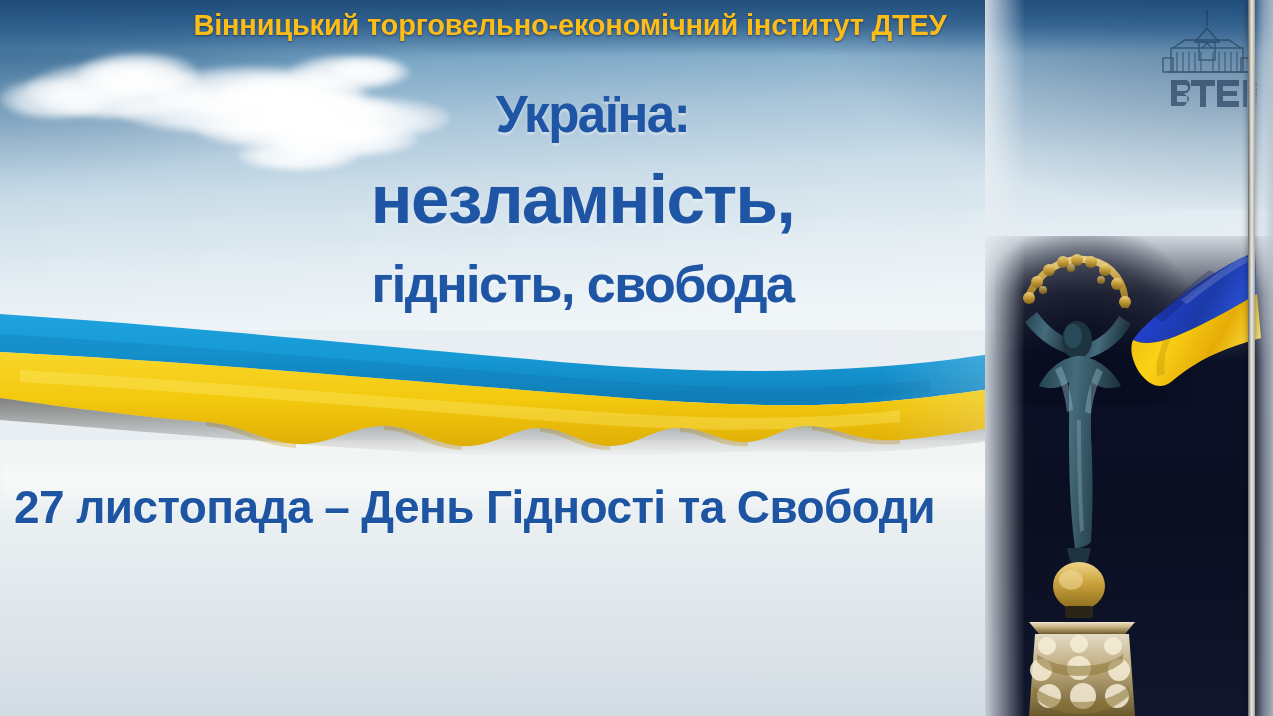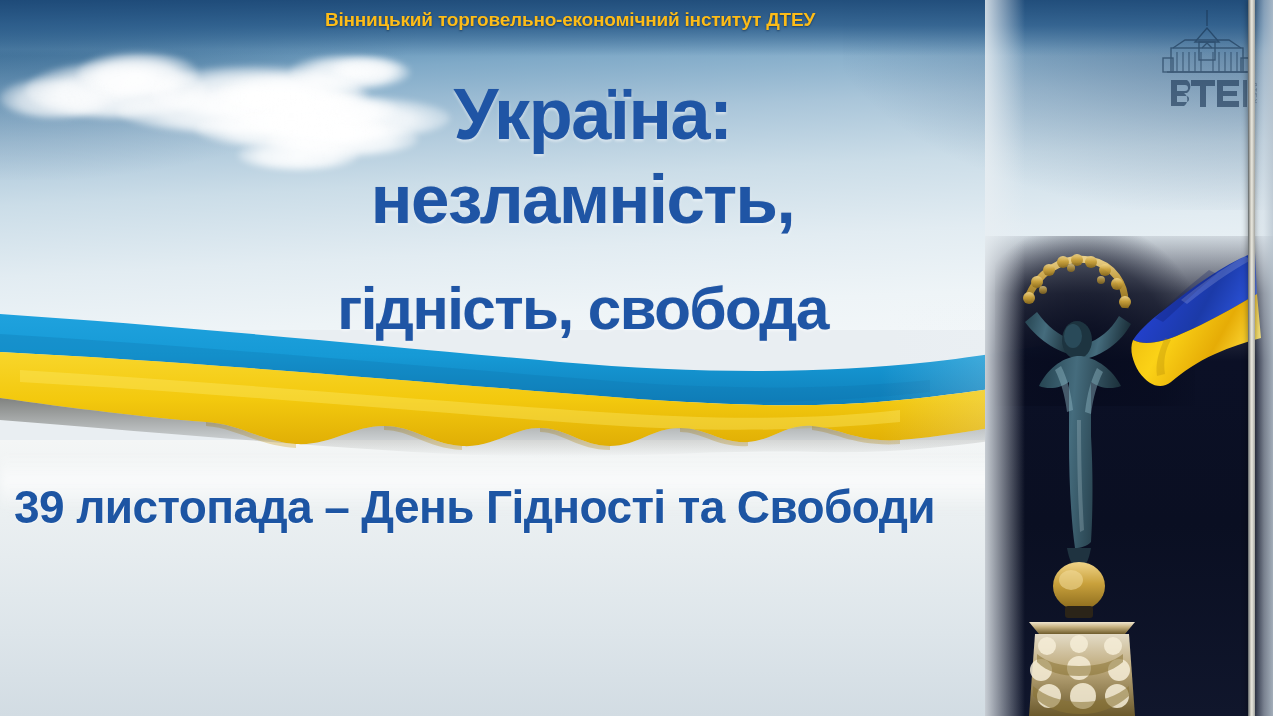--- a/index.html
+++ b/index.html
@@ -66,21 +66,21 @@
     left: 0; top: 0;
     width: 1273px;
     height: 56px;
     background: linear-gradient(180deg, rgba(30,74,120,.92) 0%, rgba(46,94,140,.86) 45%, rgba(86,131,169,.35) 88%, rgba(120,158,189,0) 100%);
   }
   .header-text {
     position: absolute;
     left: 0; top: 9px;
     width: 1140px;
     text-align: center;
-    font-size: 19px;
+    font-size: 29px;
     font-weight: bold;
     letter-spacing: -0.2px;
     color: #fdbc18;
     text-shadow: 0 1px 2px rgba(10,30,55,.55);
     white-space: nowrap;
   }
 
   
   .logo {
     position: absolute;
@@ -103,23 +103,23 @@
   }
   .title-line {
     font-weight: bold;
     font-size: 76px;
     line-height: 85px;
     color: #1f55a5;
     letter-spacing: -1.5px;
     text-shadow: 0 2px 3px rgba(255,255,255,.55), 0 0 1px rgba(20,60,130,.4);
     white-space: nowrap;
   }
-  .title-line.l1 { font-size: 72px; padding-left: 20px; }
+  .title-line.l1 { font-size: 51px; padding-left: 20px; }
   .title-line.l2 { font-size: 69px; }
-  .title-line.l3 { font-size: 60px; margin-top: 24px; }
+  .title-line.l3 { font-size: 52px; }
 
   
   .flagband {
     position: absolute;
     left: 0;
     top: 300px;
     width: 1060px;
     height: 170px;
     overflow: hidden;
   }
@@ -394,21 +394,21 @@
                C 980 144, 900 154, 820 152
                C 700 149, 620 160, 500 156
                C 360 151, 200 136, 0 120 Z" fill="url(#shadowG)"></path>
 
       <rect x="880" y="0" width="180" height="170" fill="url(#rightFade)"></rect>
     </svg>
   </div>
 
   <div class="lower-sheen"></div>
 
-  <div class="caption">39 листопада – День Гідності та Свободи</div>
+  <div class="caption">27 листопада – День Гідності та Свободи</div>
 
   <div class="photo-panel">
     <div class="photo-dark"></div>
     <div class="photo-dark-top"></div>
 
     <div class="waveflag">
       <svg width="180" height="200" viewBox="0 0 180 200" xmlns="http://www.w3.org/2000/svg">
         <defs>
           <linearGradient id="wfBlue" x1="0" y1="0" x2="1" y2="0.4">
             <stop offset="0%" stop-color="#1c2f9b"></stop>

